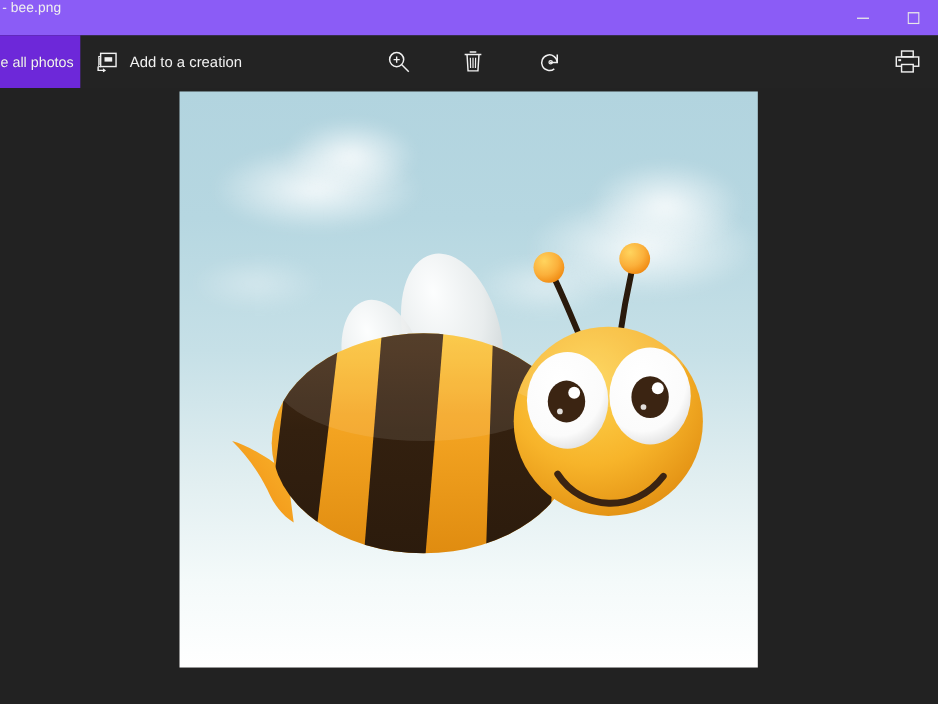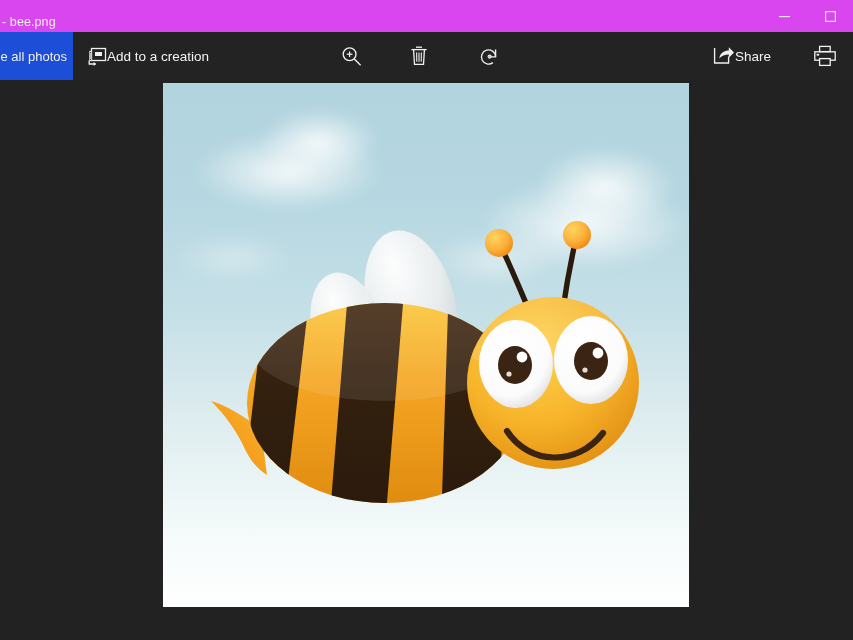--- a/index.html
+++ b/index.html
@@ -13,23 +13,23 @@
     overflow: hidden;
     font-family: "Liberation Sans", sans-serif;
     -webkit-font-smoothing: antialiased;
   }
 
   
   .titlebar {
     position: absolute;
     left: 0; top: 0;
     width: 853px; height: 44px;
-    background: #d946ef;
-    display: flex;
-    align-items: center;
+    background: #8b5cf6;
+    display: flex;
+    align-items: flex-start;
   }
   .titlebar-text {
     color: #f0f0f0;
     font-size: 12.5px;
     padding-left: 2px;
     white-space: nowrap;
     letter-spacing: .1px;
   }
   .window-controls {
     position: absolute;
@@ -50,21 +50,21 @@
     position: absolute;
     left: 0; top: 32px;
     width: 853px; height: 48px;
     background: #232323;
     display: flex;
     align-items: stretch;
   }
   .seeall {
     width: 73px;
     height: 48px;
-    background: #1d4ed8;
+    background: #6d28d9;
     display: flex;
     align-items: center;
     justify-content: flex-end;
     padding-right: 6px;
     box-sizing: border-box;
     overflow: hidden;
   }
   .seeall-label {
     color: #f4f4f4;
     font-size: 13px;
@@ -75,21 +75,21 @@
     display: flex;
     align-items: center;
     height: 48px;
     padding: 0 10px;
     color: #f2f2f2;
     font-size: 13.5px;
     white-space: nowrap;
     box-sizing: border-box;
   }
   .tb-item .ic { display: flex; align-items: center; justify-content: center; }
-  .tb-item .lbl { }
+  .tb-item .lbl { margin-left: 11px; }
   .tb-icononly {
     width: 48px;
     justify-content: center;
     padding: 0;
   }
   .spacer-1 { width: 108px; }
   .spacer-2 { width: 20px; }
   .spacer-3 { width: 22px; }
   .spacer-4 { flex: 1; }
   .chev { margin-left: 9px; display:flex; align-items:center; }
@@ -216,29 +216,20 @@
         <circle cx="11.6" cy="11.6" r="1.5" fill="none" stroke="#f0f0f0" stroke-width="1.2"></circle>
       </svg>
     </span>
   </div>
 
   <div class="spacer-4"></div>
 
 
   <div style="width:22px;"></div>
 
-  <div class="tb-item">
-    <span class="ic">
-      <svg width="22" height="20" viewBox="0 0 22 20">
-        <path d="M1.6 2.0 L1.6 17.0 L15.6 17.0 L15.6 10.6" fill="none" stroke="#f0f0f0" stroke-width="1.35"></path>
-        <path d="M6.2 12.4 C7.4 6.4 11.6 4.6 15.8 4.6 L15.8 1.2 L21.0 6.6 L15.8 11.8 L15.8 8.4 C11.8 8.4 8.6 9.6 6.2 12.4 Z" fill="#f0f0f0"></path>
-      </svg>
-    </span>
-    <span class="lbl">Share</span>
-  </div>
 
   <div style="width:20px;"></div>
 
   <div class="tb-item tb-icononly" style="margin-right:4px;">
     <span class="ic">
       <svg width="24" height="22" viewBox="0 0 24 22">
         <rect x="6.6" y="1.4" width="10.6" height="5.2" fill="none" stroke="#f0f0f0" stroke-width="1.3"></rect>
         <rect x="1.8" y="6.8" width="20.4" height="8.4" fill="none" stroke="#f0f0f0" stroke-width="1.3"></rect>
         <rect x="3.6" y="8.8" width="2.6" height="1.8" fill="#f0f0f0"></rect>
         <rect x="6.6" y="13.6" width="10.6" height="6.8" fill="#232323" stroke="#f0f0f0" stroke-width="1.3"></rect>

